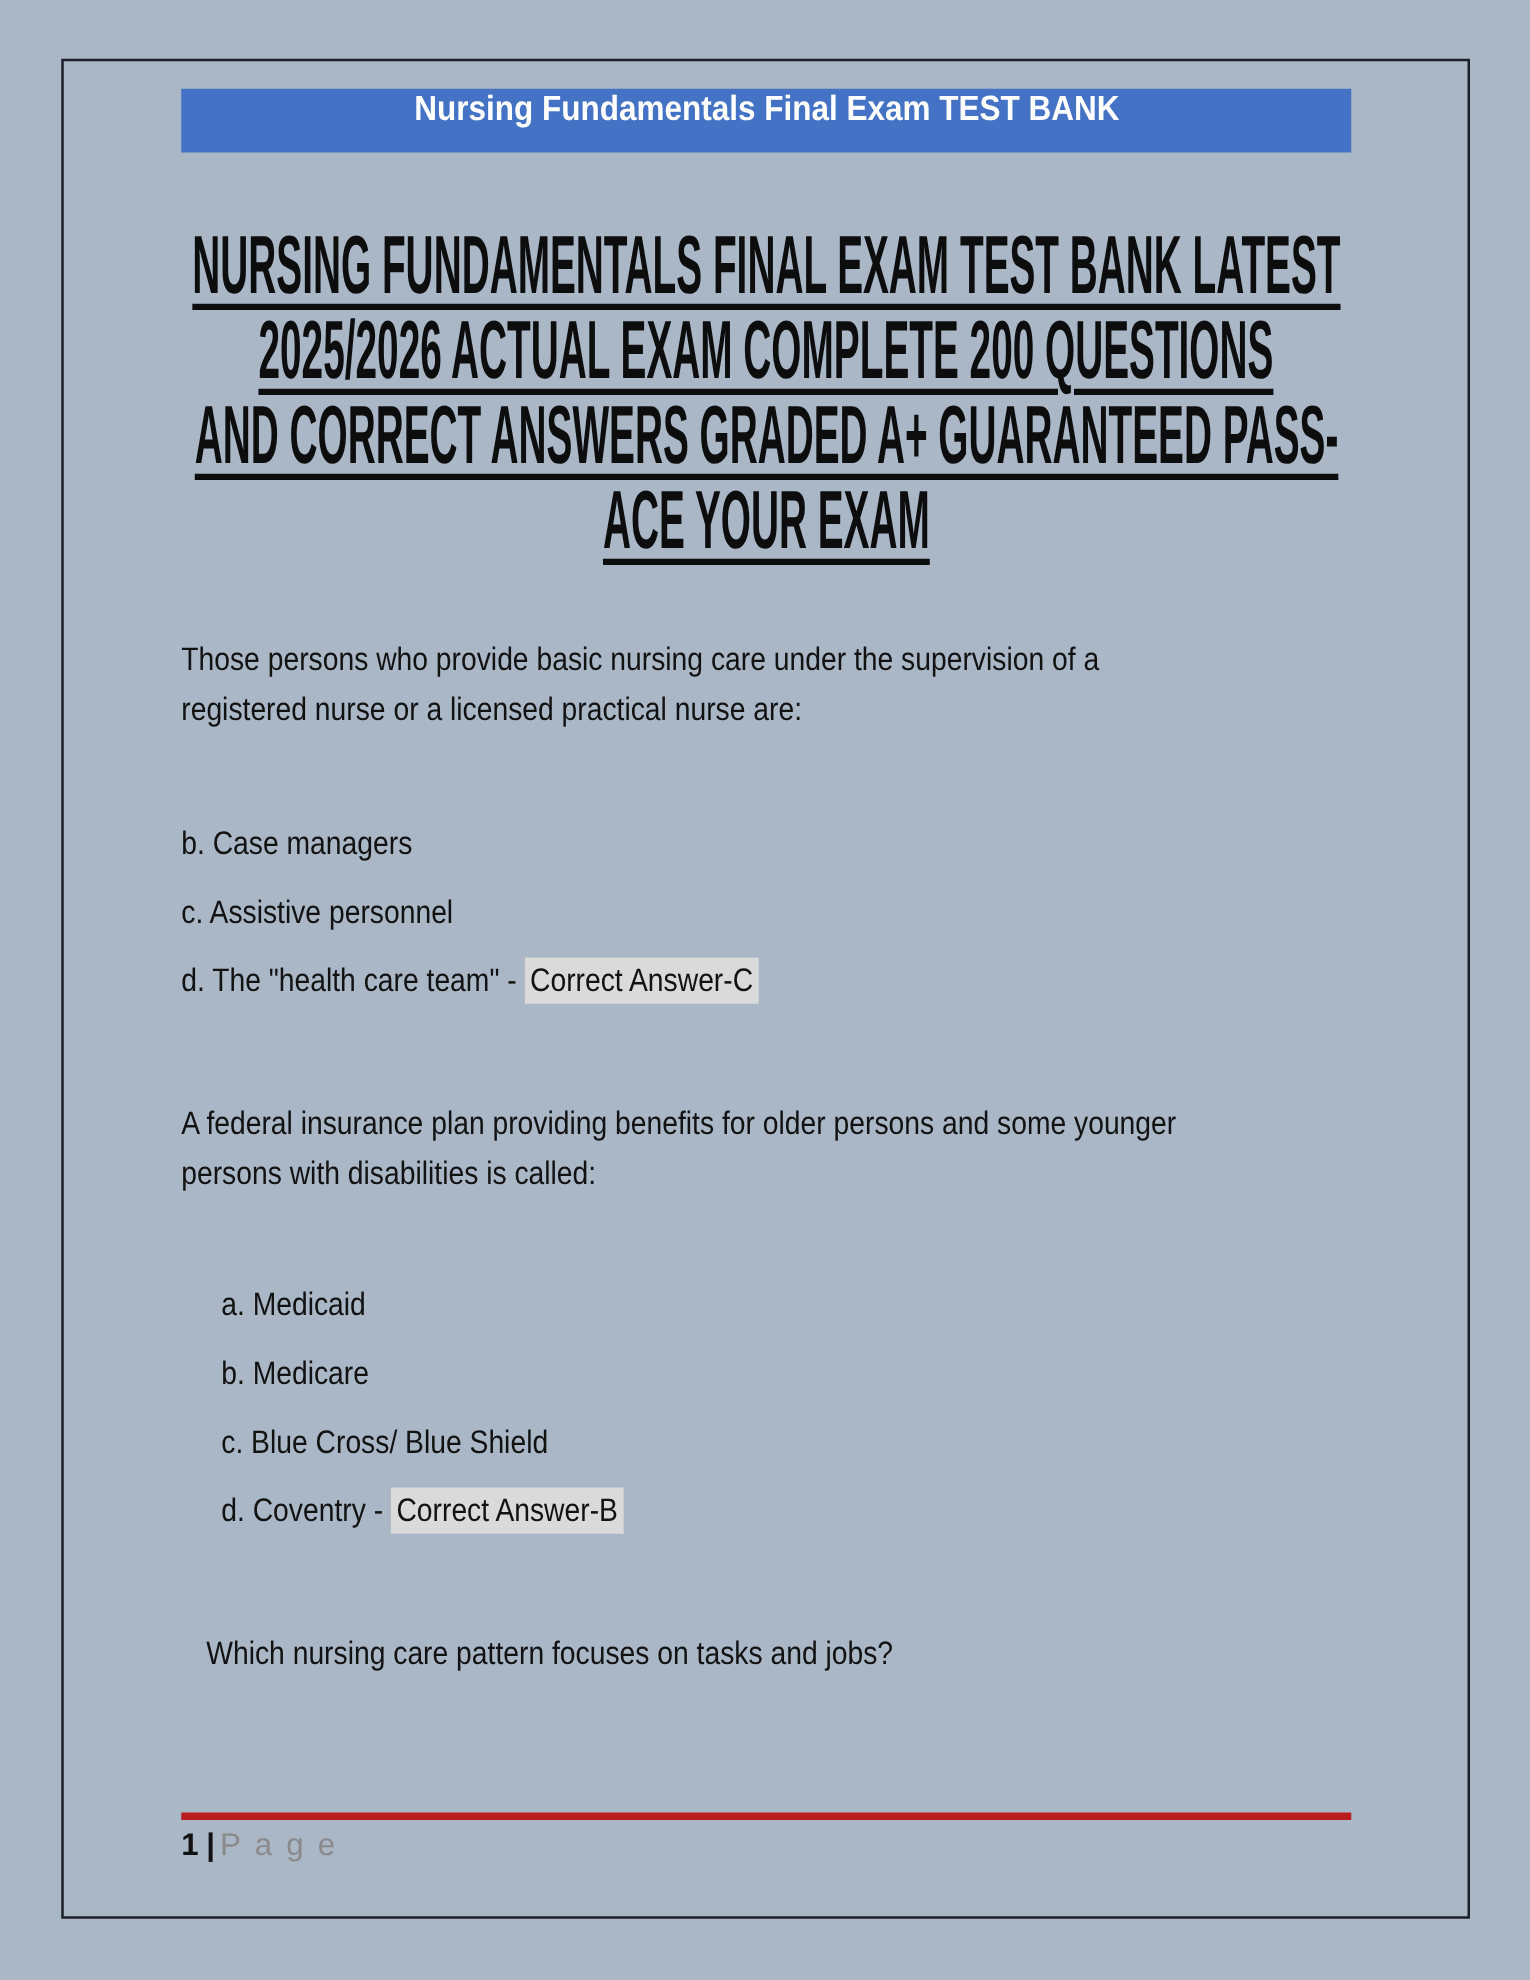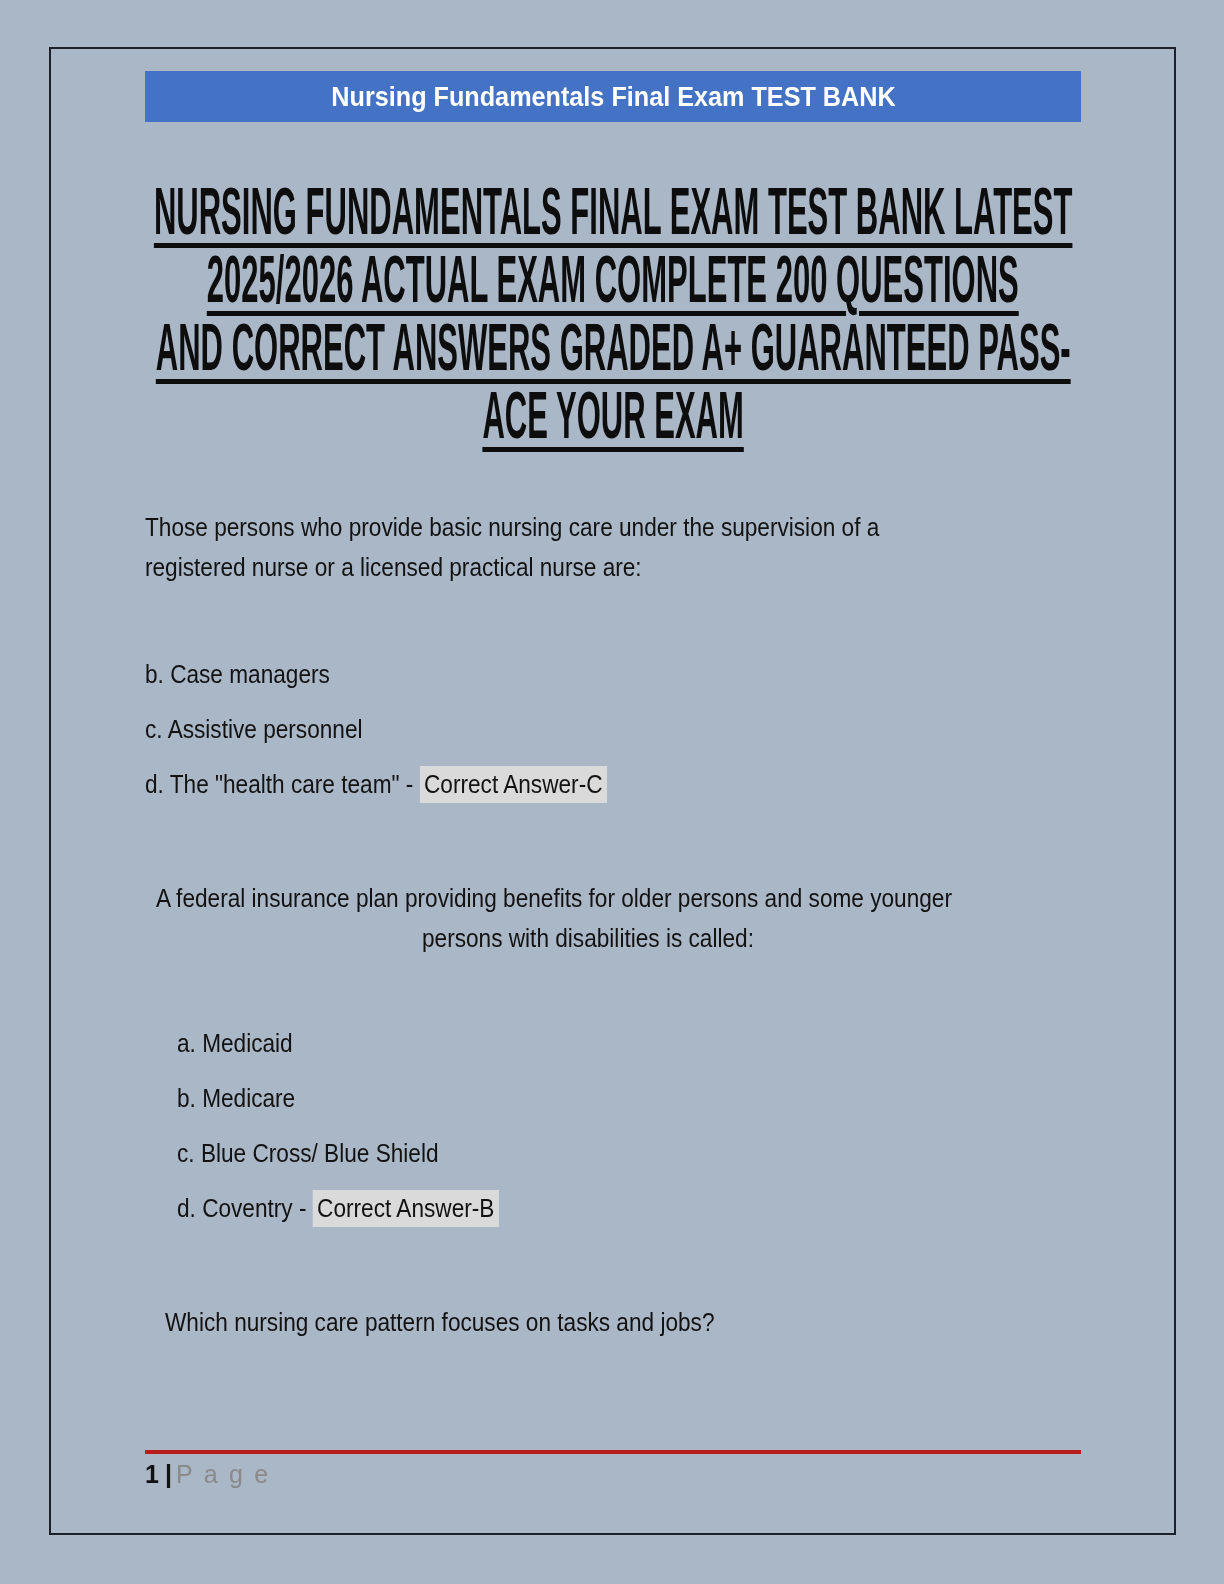--- a/index.html
+++ b/index.html
@@ -18,21 +18,21 @@
     border:2px solid #1b202b;
     box-sizing:border-box;
     padding:0 93px 0 94px;
   }
   .banner{
     margin-top:22px;
     height:51px;
     background:#4472c4;
     display:flex;
     justify-content:center;
-    align-items:center;
+    align-items:flex-start;
   }
   .banner-text{
     color:#ffffff;
     font-weight:bold;
     font-size:28px;
     white-space:nowrap;
     display:inline-block;
     transform:scaleX(0.9);
   }
   .title-block{ margin-top:55px; }
@@ -63,21 +63,21 @@
   .body-line > span{
     display:inline-block;
     font-size:26px;
     line-height:40px;
     white-space:nowrap;
     transform:scaleX(0.87);
     transform-origin:left center;
     color:#121212;
   }
   .q1{ margin-top:58px; }
-  .q2{ margin-top:80px;text-align:center; }
+  .q2{ margin-top:80px; }
   .q3{ margin-top:80px;margin-left:20px; }
   .options{ margin-top:74px; }
   .options-2{ margin-top:72px;margin-left:32px; }
   .option{
     height:27px;
     line-height:27px;
     margin-bottom:28px;
     white-space:nowrap;
   }
   .option > span.opt-inner{
@@ -91,21 +91,21 @@
   }
   .answer-highlight{
     background:#dadada;
     padding:3px 5px 4px 5px;
   }
   .answer-highlight:empty{ display:none; }
   .footer{
     position:absolute;
     left:94px;right:93px;
     top:1401px;
-    border-top:4px solid #b91c1c;
+    border-top:6px solid #b91c1c;
     padding-top:6px;
     font-size:25px;
     white-space:nowrap;
   }
   .footer .page-number{ font-weight:bold; color:#111111; }
   .footer .footer-sep{ color:#111111; font-weight:bold; padding:0 4px 0 6px;}
   .footer .page-label{
     color:#8a8a8a;
     letter-spacing:0.45em;
   }

